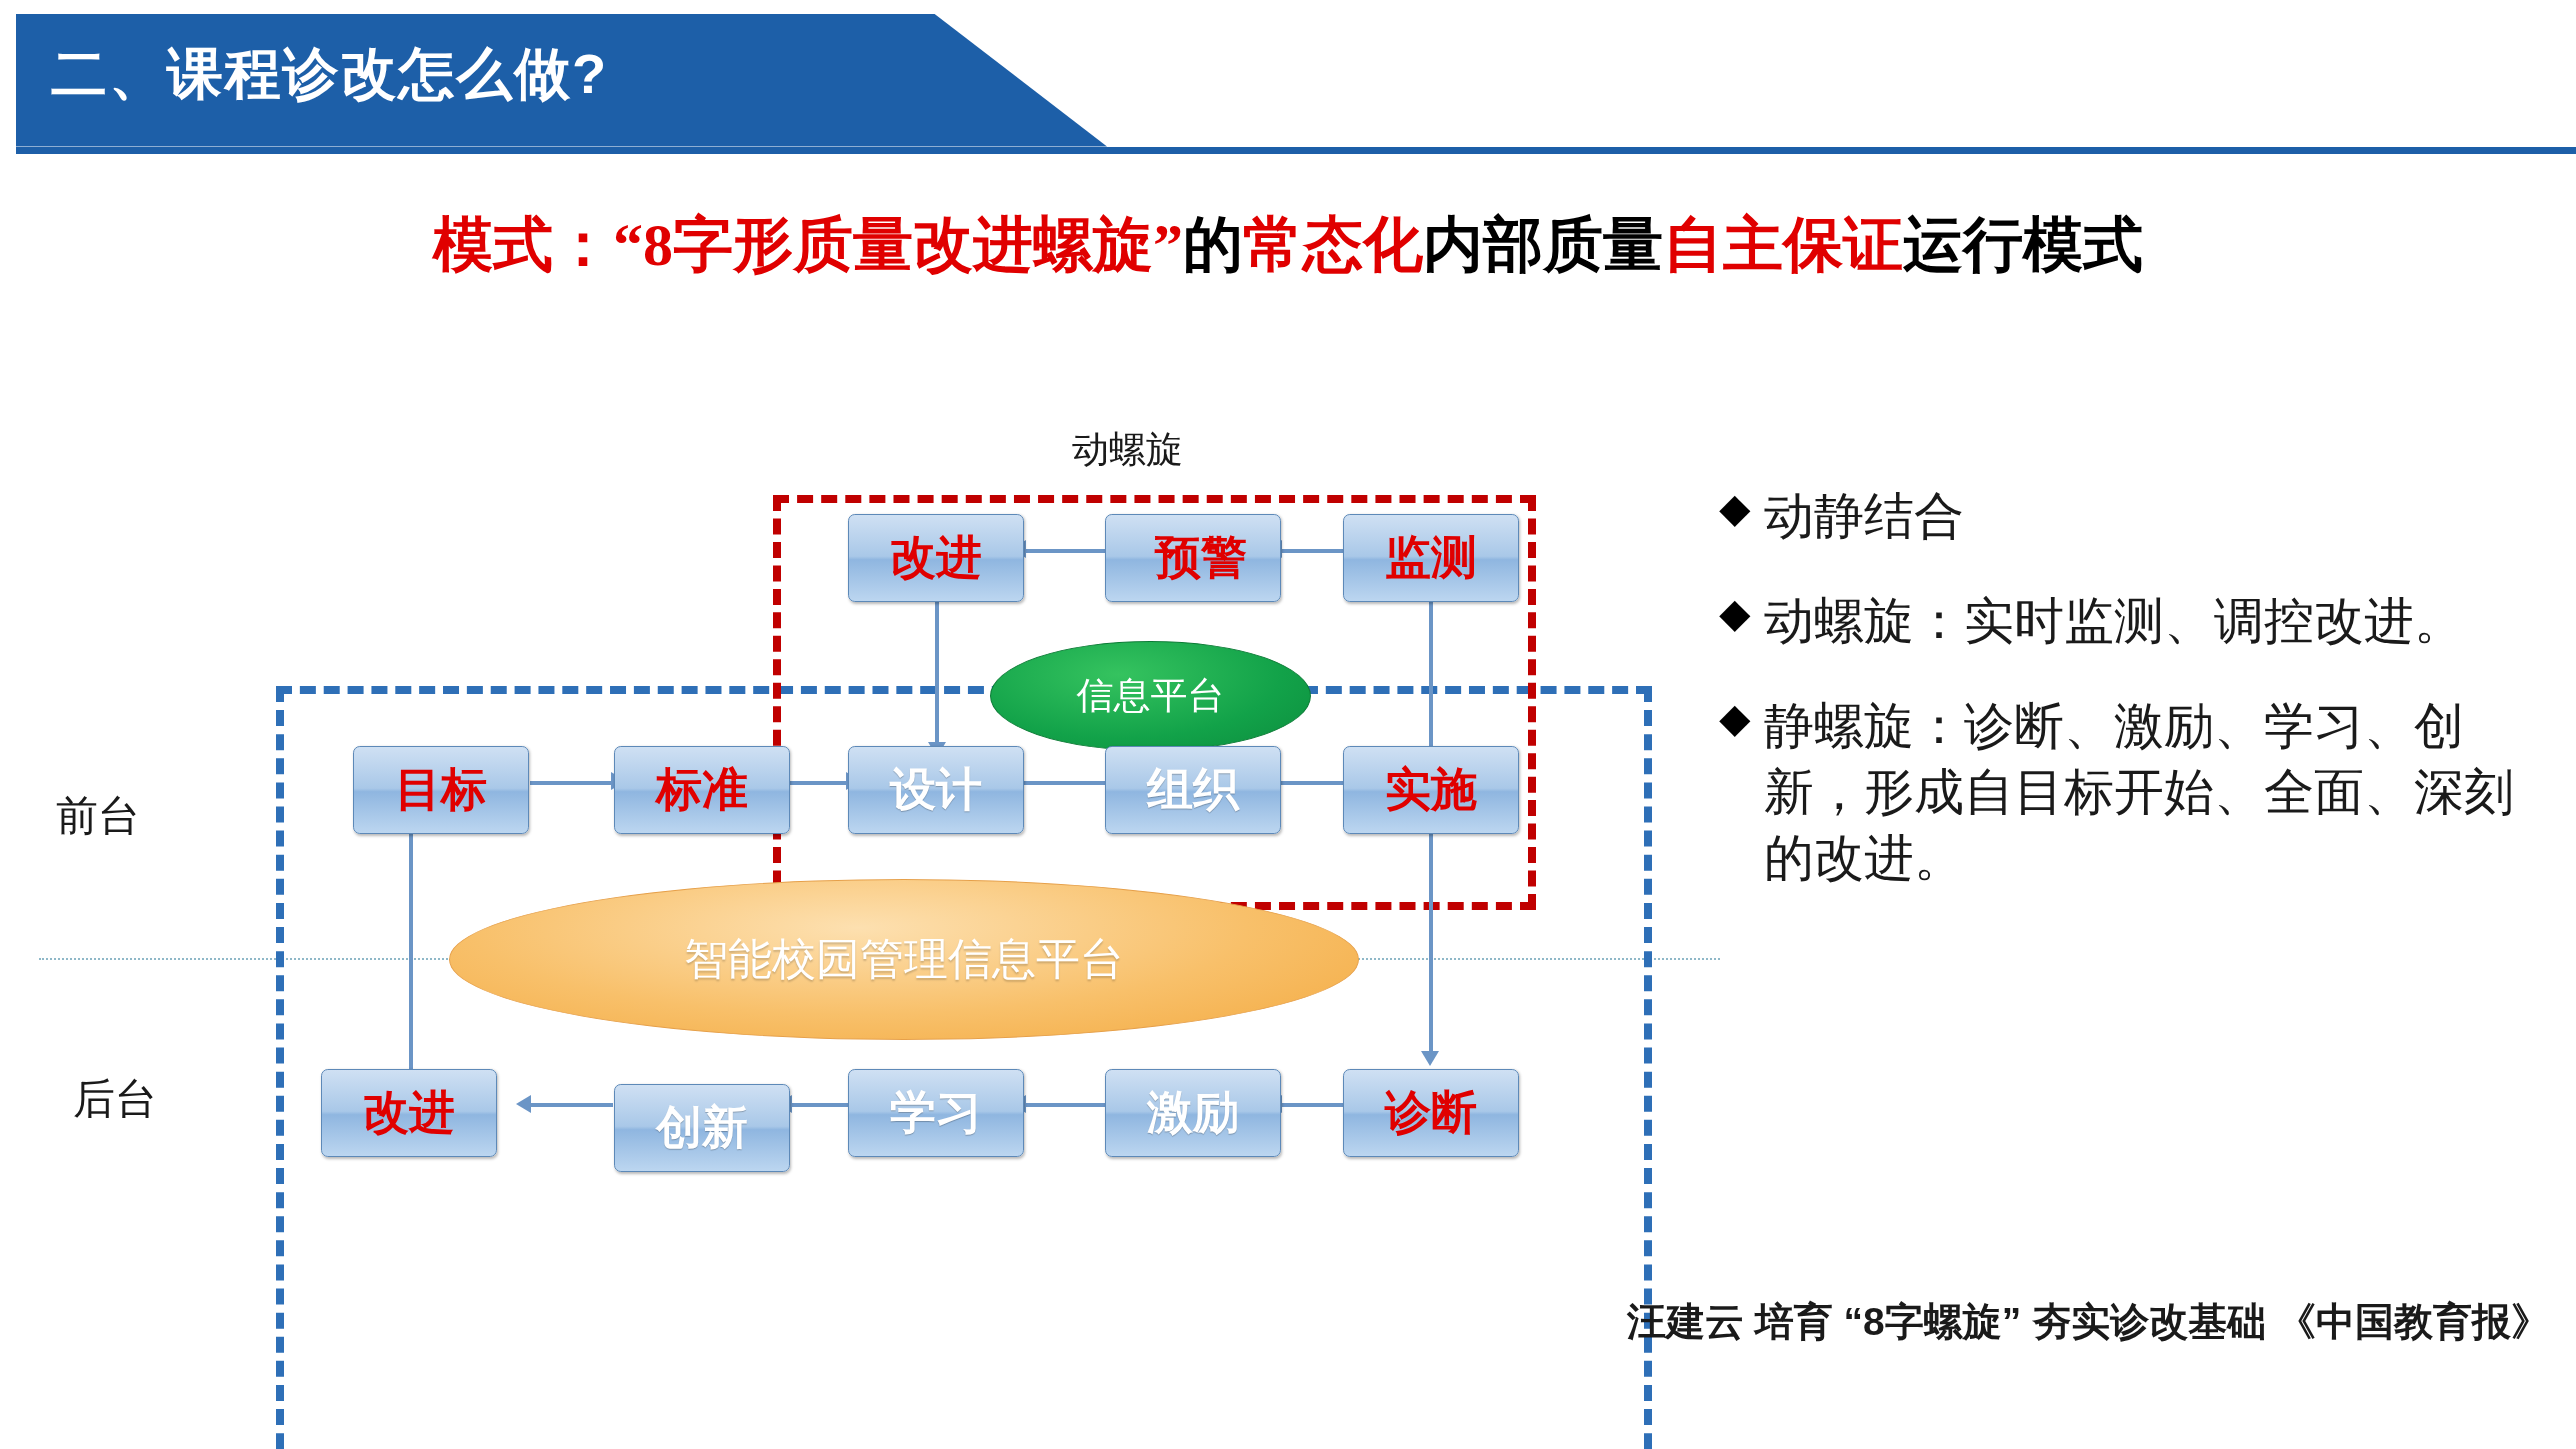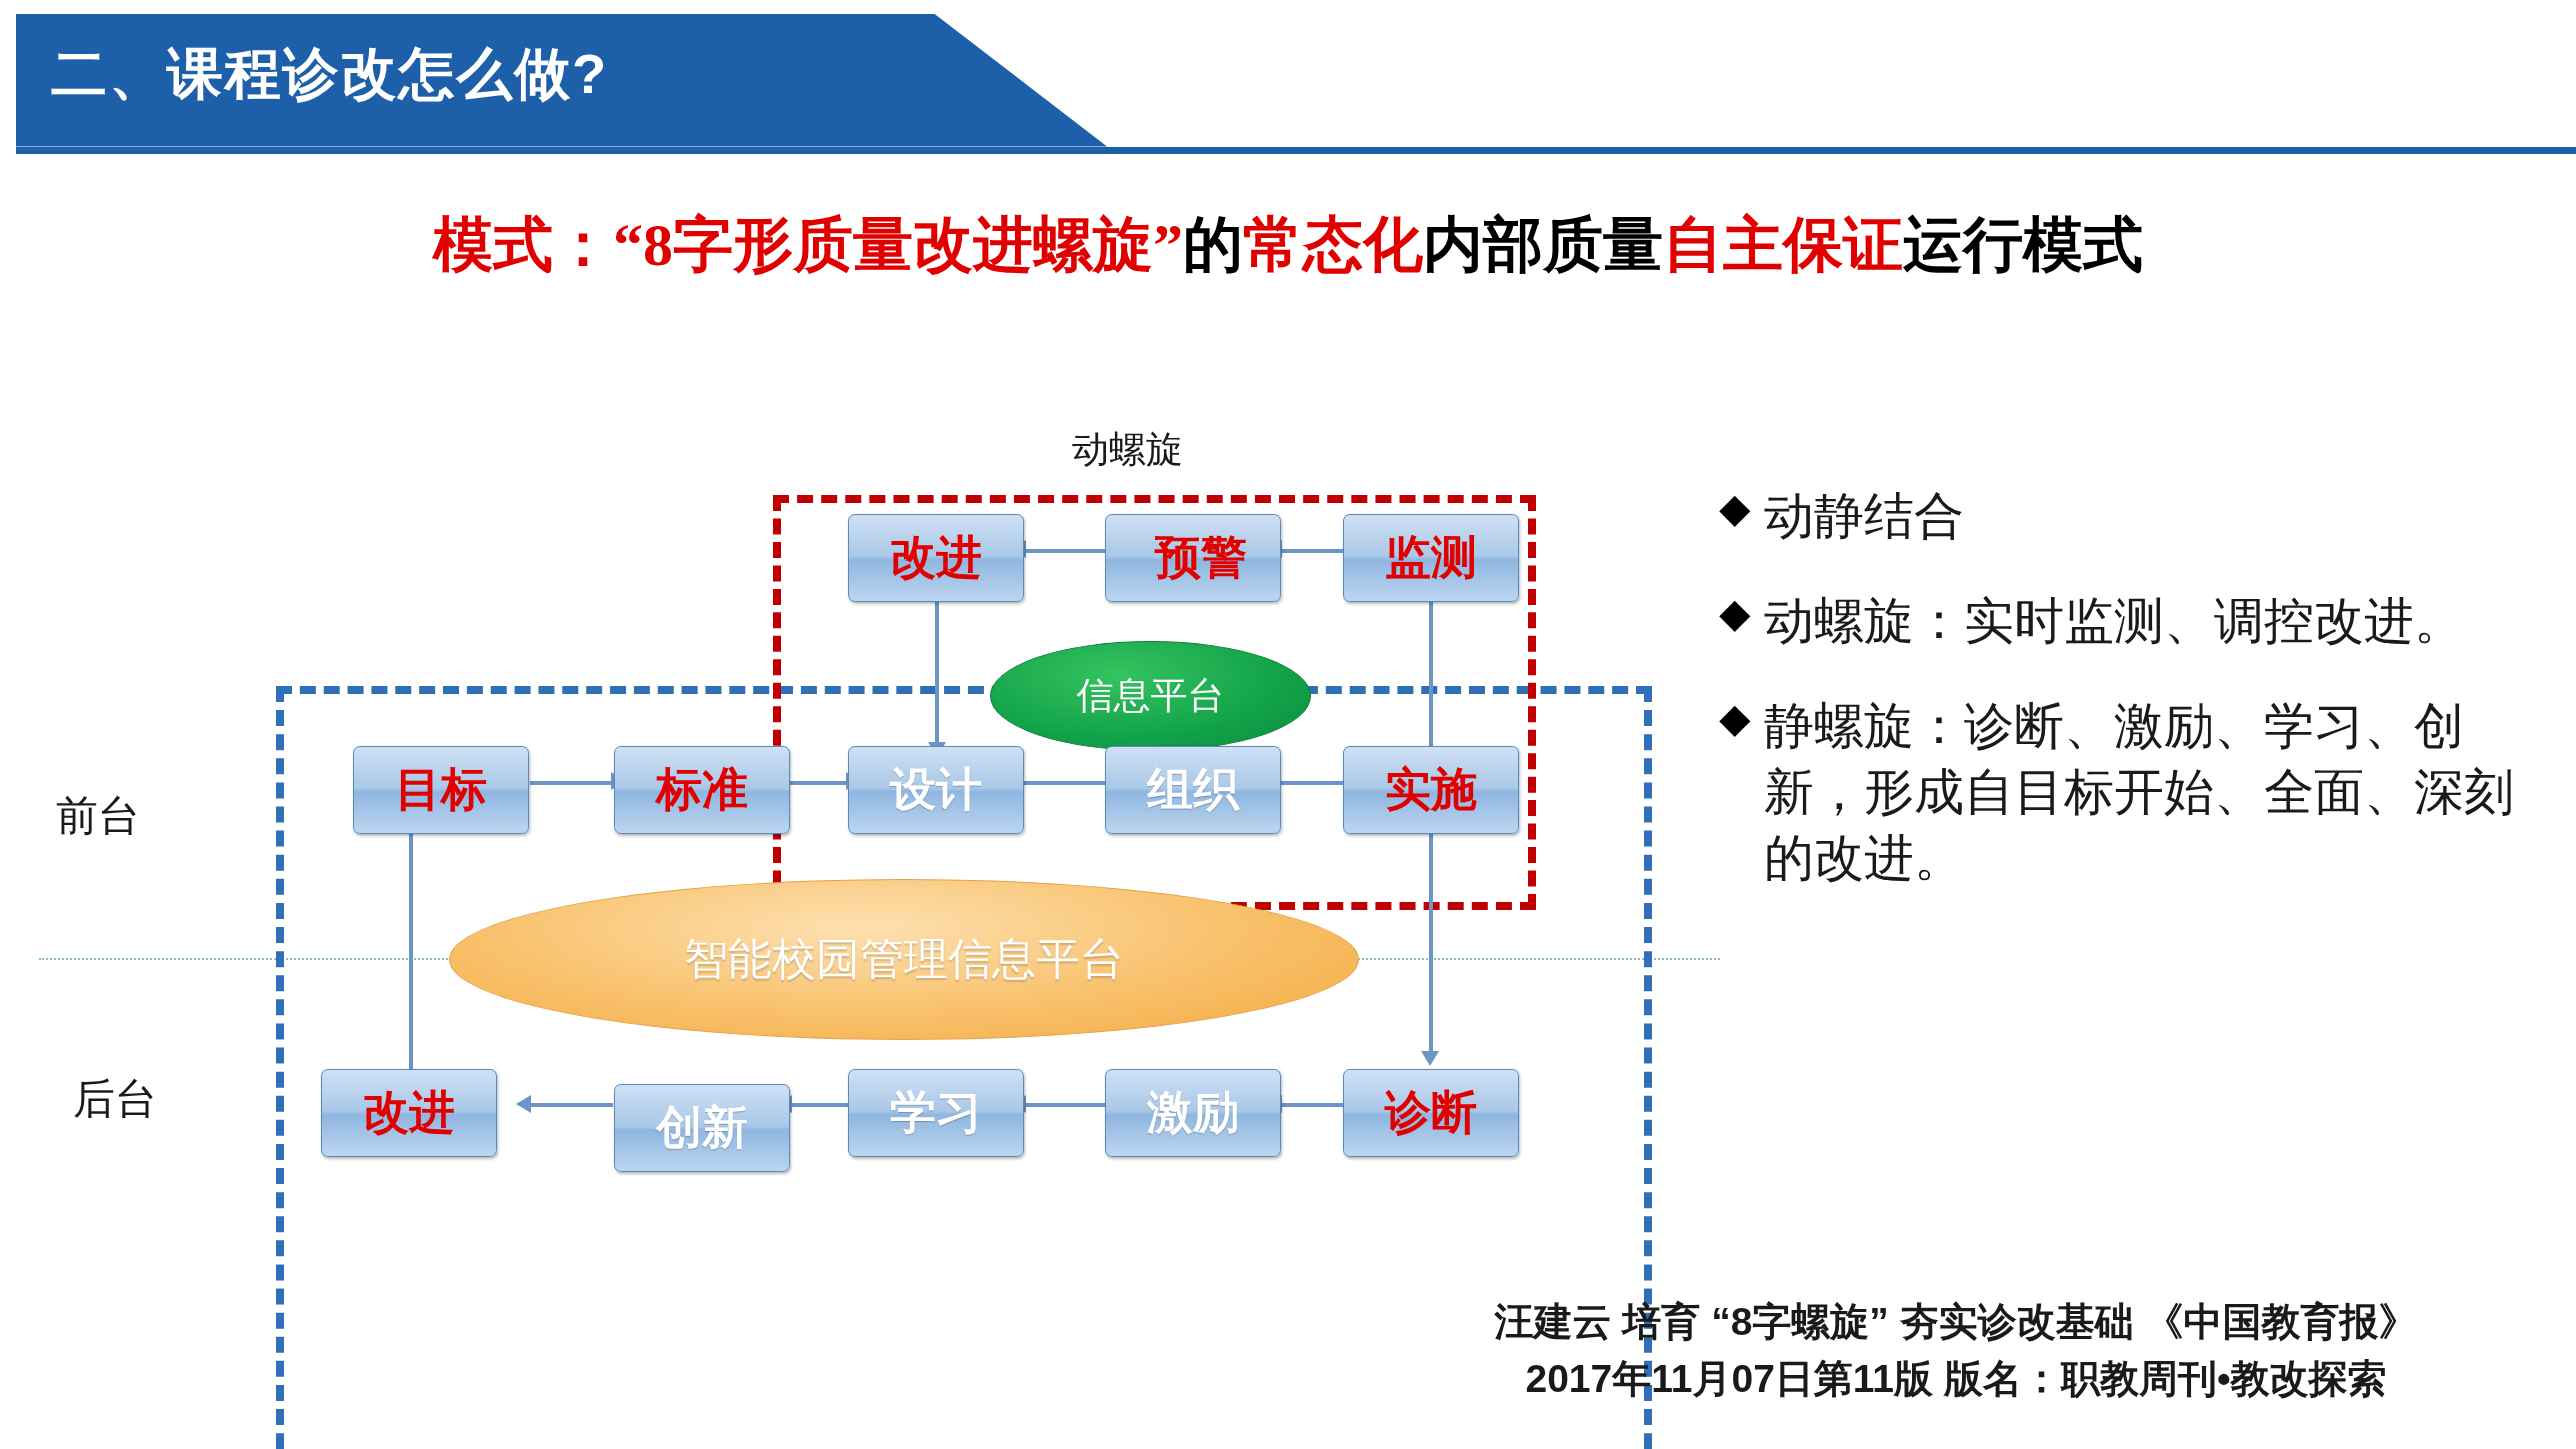--- a/index.html
+++ b/index.html
@@ -229,21 +229,21 @@
     color: #1a1a1a;
     line-height: 1.32;
   }
 
   
   #citation {
     position: absolute;
     left: 1362px;
     top: 1294px;
     width: 1188px;
-    text-align: center;
+    text-align: right;
     font-size: 39px;
     font-weight: bold;
     color: #1a1a1a;
     line-height: 1.45;
   }
 </style>
 </head>
 <body>
 
 <div id="header-banner">
@@ -342,15 +342,14 @@
     <span class="bullet-text">动螺旋：实时监测、调控改进。</span>
   </div>
   <div class="bullet">
     <span class="bullet-mark">◆</span>
     <span class="bullet-text">静螺旋：诊断、激励、学习、创新，形成自目标开始、全面、深刻的改进。</span>
   </div>
 </div>
 
 <div id="citation">
   <div>汪建云 培育 “8字螺旋” 夯实诊改基础 《中国教育报》</div>
-  <div>2017年11月07日第11版 版名：职教周刊•教改探索</div>
 </div>
 
 
 </body></html>

